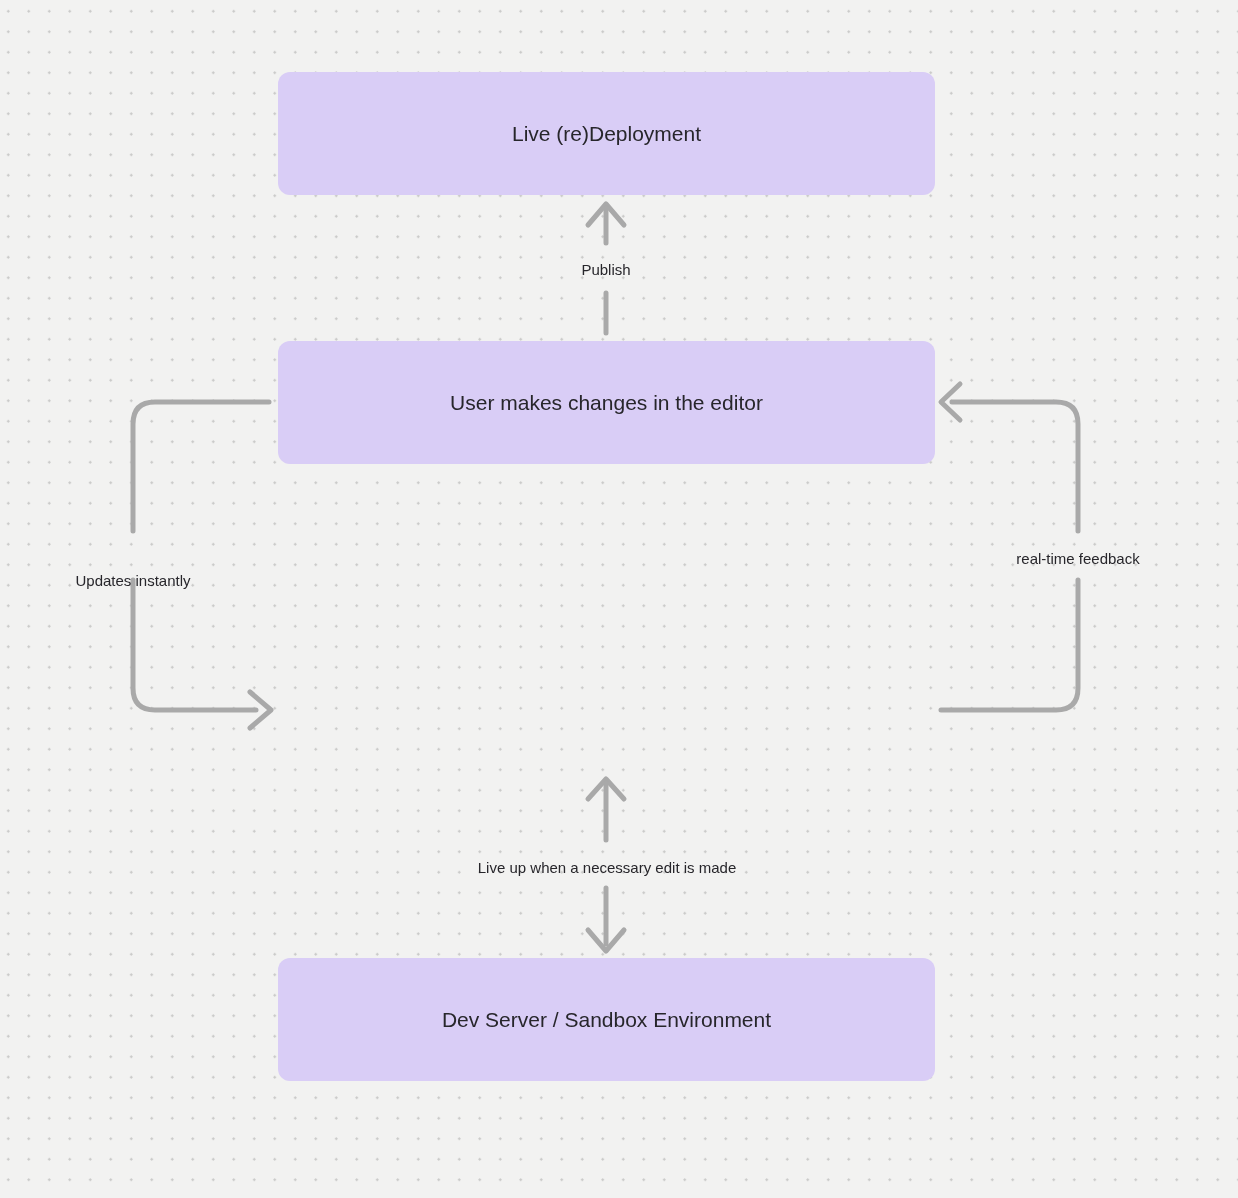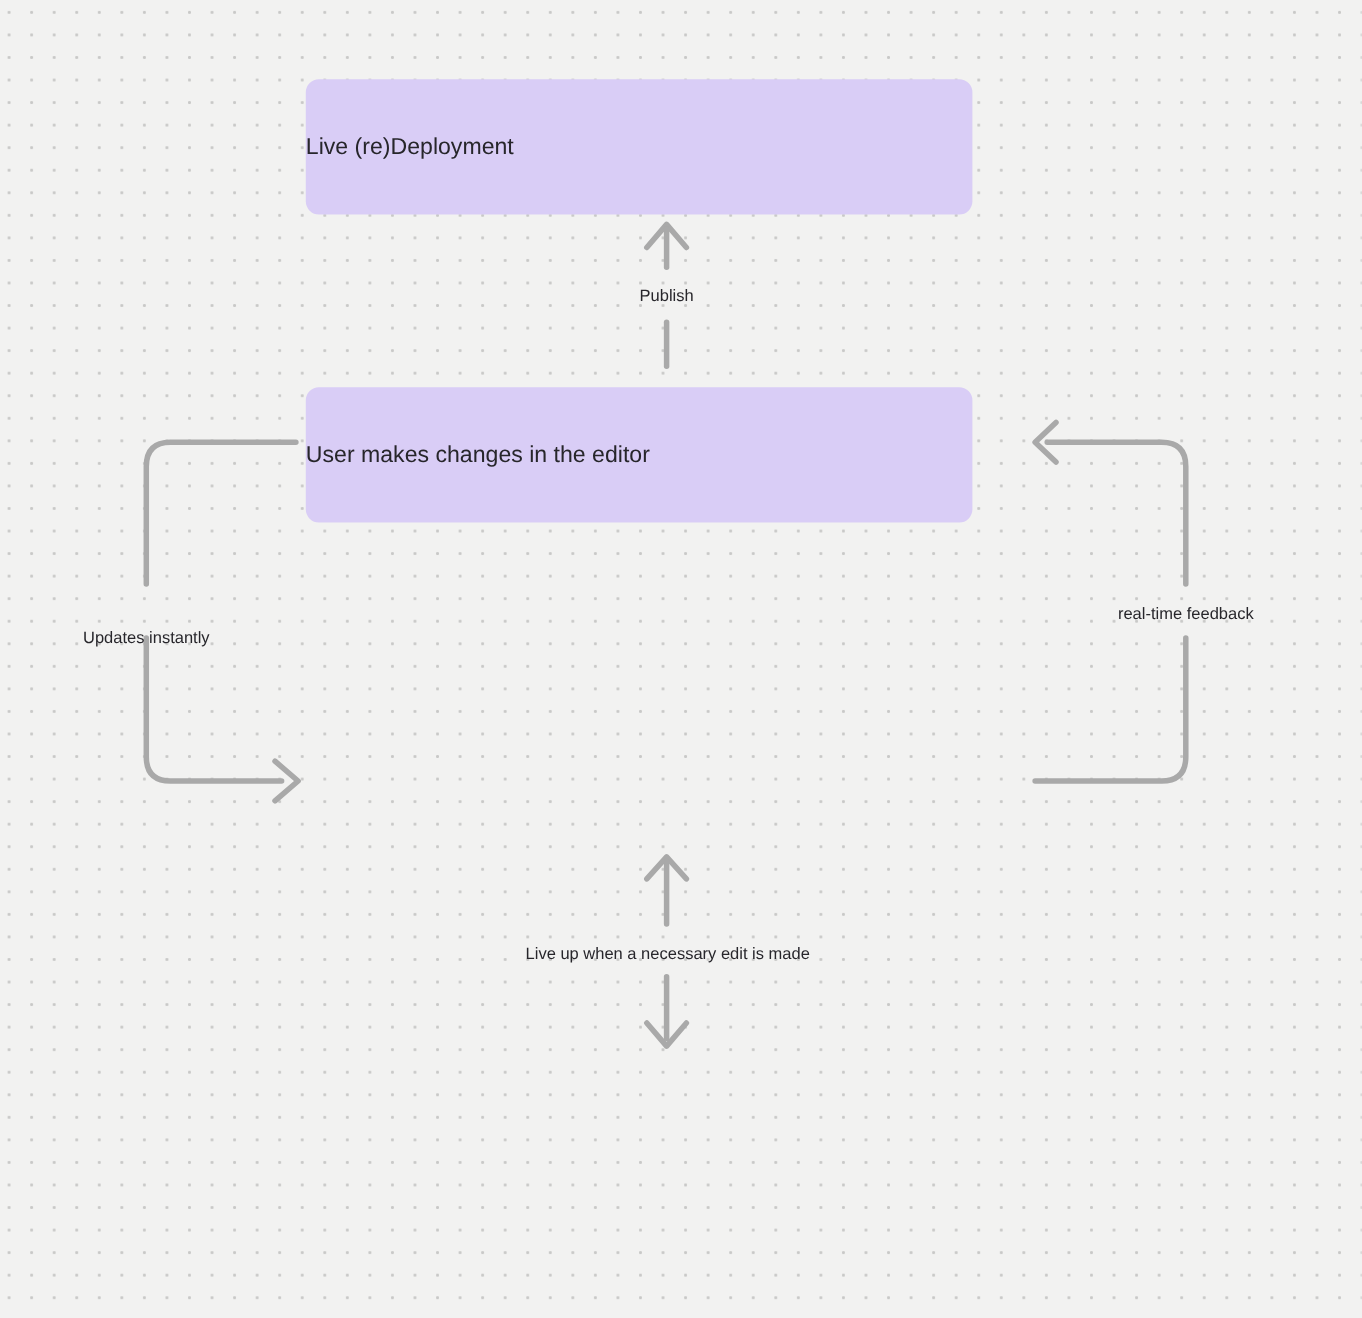--- a/index.html
+++ b/index.html
@@ -33,35 +33,36 @@
   .edge-layer path, .edge-layer polyline {
     fill: none;
     stroke: var(--edge);
     stroke-width: 5;
     stroke-linecap: round;
     stroke-linejoin: round;
   }
   .node {
     position: absolute;
     left: 278px;
-    width: 606px;
+    width: 657px;
     height: 123px;
     background: var(--node-fill);
     border-radius: 12px;
     display: flex;
     align-items: center;
+    justify-content: center;
   }
   .node span {
     font-size: 21px;
     line-height: 1.2;
     color: var(--node-text);
     white-space: nowrap;
   }
   .node-live     { top: 72px;  }
-  .node-editor   { top: 352px; }
+  .node-editor   { top: 341px; }
   .node-preview  { top: 650px; }
   .node-dev      { top: 958px; }
   .edge-label {
     position: absolute;
     transform: translate(-50%, -50%);
     font-size: 15px;
     color: var(--label-text);
     white-space: nowrap;
   }
   .label-publish  { left: 606px;  top: 269px; }
@@ -104,19 +105,22 @@
 
   <div class="node node-live">
     <span>Live (re)Deployment</span>
   </div>
 
   <div class="node node-editor">
     <span>User makes changes in the editor</span>
   </div>
 
 
+  <div class="node node-dev">
+    <span>Dev Server / Sandbox Environment</span>
+  </div>
 
   <div class="edge-label label-publish">Publish</div>
   <div class="edge-label label-updates">Updates instantly</div>
   <div class="edge-label label-feedback">real-time feedback</div>
   <div class="edge-label label-spunup">Live up when a necessary edit is made</div>
 
 </div>
 
 </body></html>

